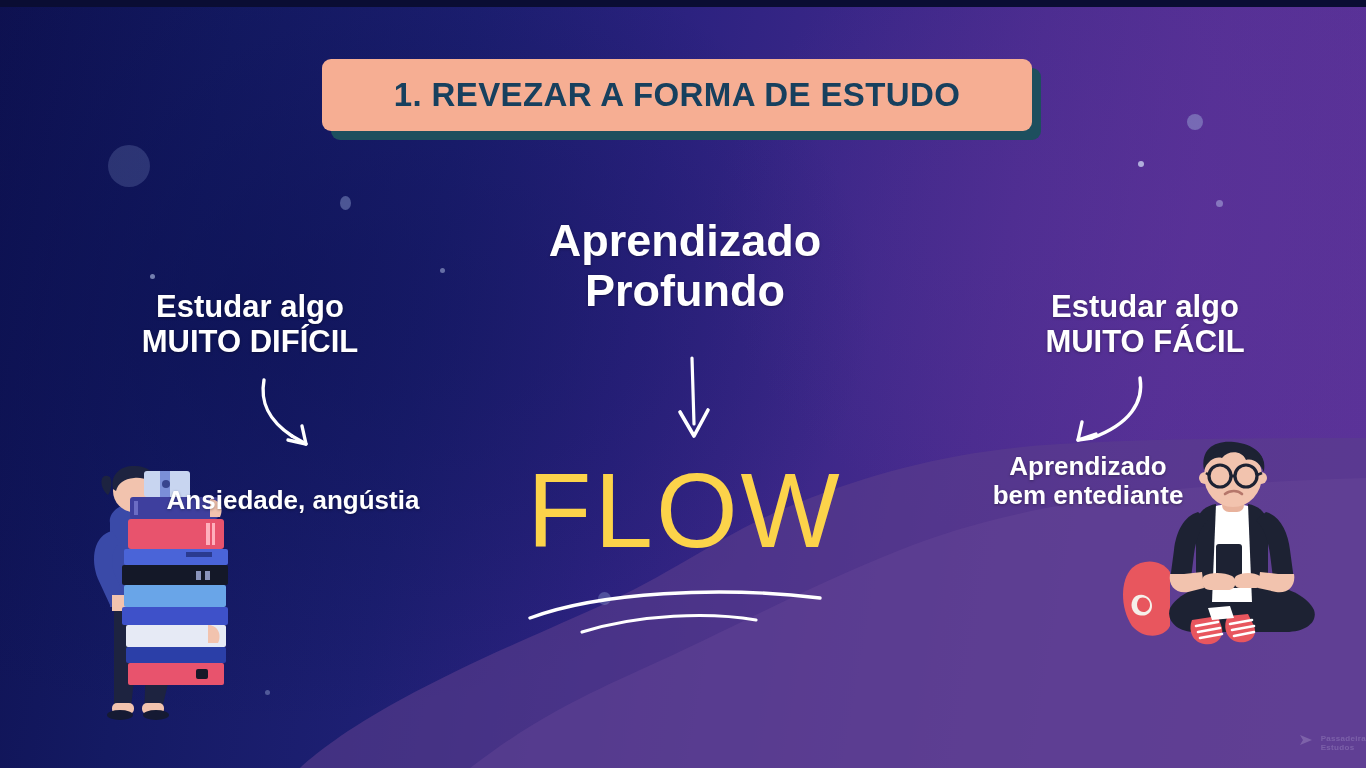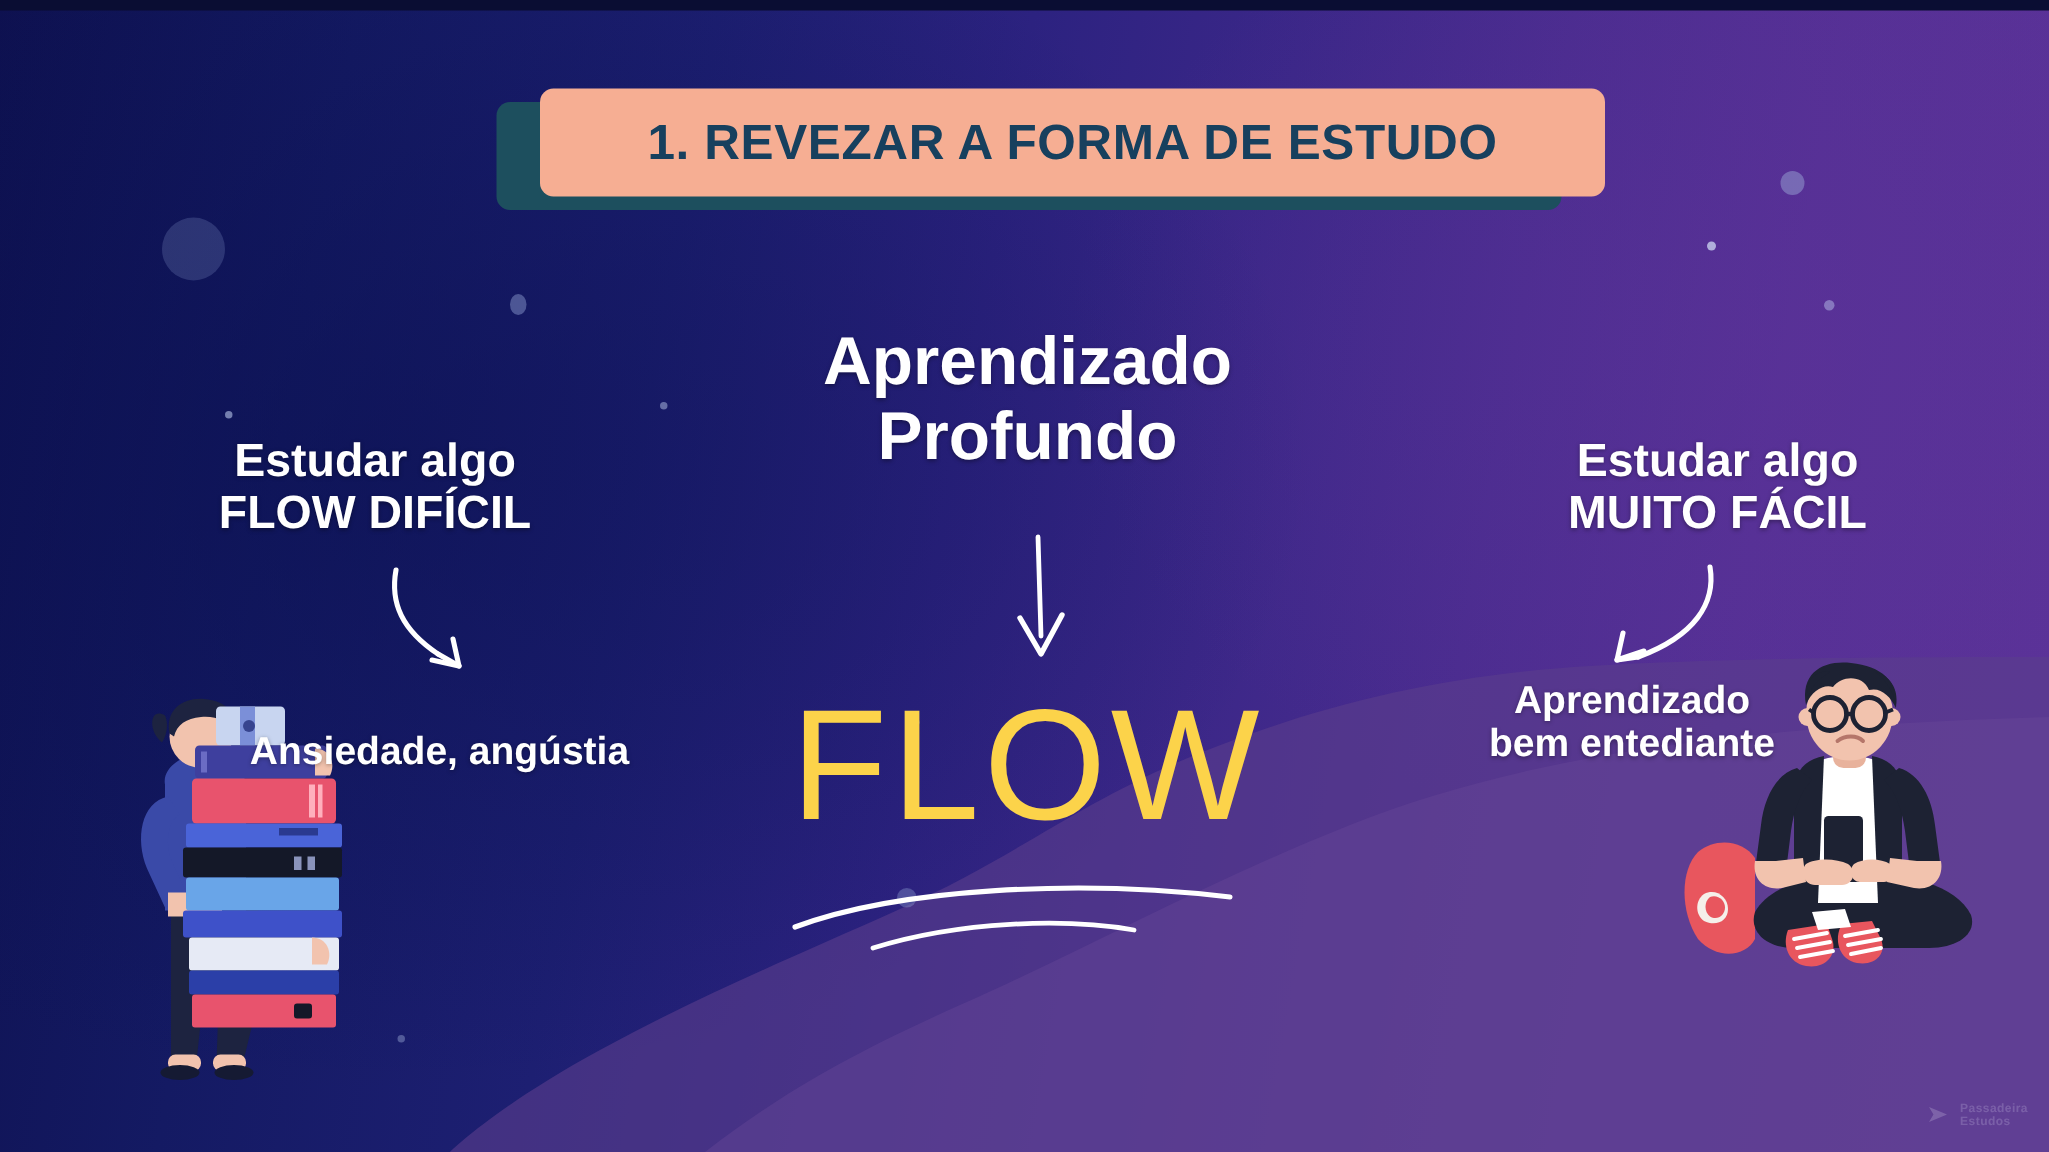--- a/index.html
+++ b/index.html
@@ -61,21 +61,21 @@
     left:9px; top:9px;
     width:710px; height:72px;
     background:#1d4f5e;
     border-radius:9px;
   }
   .banner{
     position:relative;
     width:710px; height:72px;
     background:#f6ae93;
     border-radius:9px;
-    display:flex; align-items:center; justify-content:center;margin-left:38px;
+    display:flex; align-items:center; justify-content:center;
   }
   .banner-title{
     font-size:33px;
     font-weight:bold;
     letter-spacing:.4px;
     color:#17405e;
     white-space:nowrap;
     font-family:"Liberation Sans", sans-serif;
   }
 
@@ -119,23 +119,23 @@
   #arrow-right  { left:1048px;top:372px; }
   #flow-underline{ left:520px; top:570px; z-index:24; }
 
   
   .illus{ position:absolute; z-index:15; }
   #illus-left { left:68px;  top:455px; }
   #illus-right{ left:1118px;top:440px; }
 
   
   .watermark{
-    position:absolute; right:14px; bottom:16px;
+    position:absolute; right:0; bottom:16px;
     z-index:30; opacity:.22;
-    display:flex; align-items:center; gap:4px;
+    display:flex; gap:4px;
     color:#d9d2ef; font-size:8px; font-weight:bold;
     font-family:"Liberation Sans", sans-serif;
     letter-spacing:.3px;
   }
 </style>
 </head>
 <body>
 
 <div id="stage">
 
@@ -160,21 +160,21 @@
 
   <div class="banner-wrap">
     <div class="banner-shadow"></div>
     <div class="banner">
       <span class="banner-title">1. REVEZAR A FORMA DE ESTUDO</span>
     </div>
   </div>
 
   <div class="txt" id="left-head">
     <div>Estudar algo</div>
-    <div>FLOW DIFÍCIL</div>
+    <div>MUITO DIFÍCIL</div>
   </div>
 
   <svg class="vec" id="arrow-left" width="120" height="90">
     <path d="M34,8 C30,30 38,48 62,64" stroke="#ffffff" stroke-width="3.4" fill="none" stroke-linecap="round"></path>
     <path d="M76,72 L72,54 M76,72 L58,68" stroke="#ffffff" stroke-width="3.4" fill="none" stroke-linecap="round"></path>
     <path d="M62,64 L76,72" stroke="#ffffff" stroke-width="3.4" fill="none" stroke-linecap="round"></path>
   </svg>
 
   <div class="txt" id="left-result">
     <div>Ansiedade, angústia</div>

